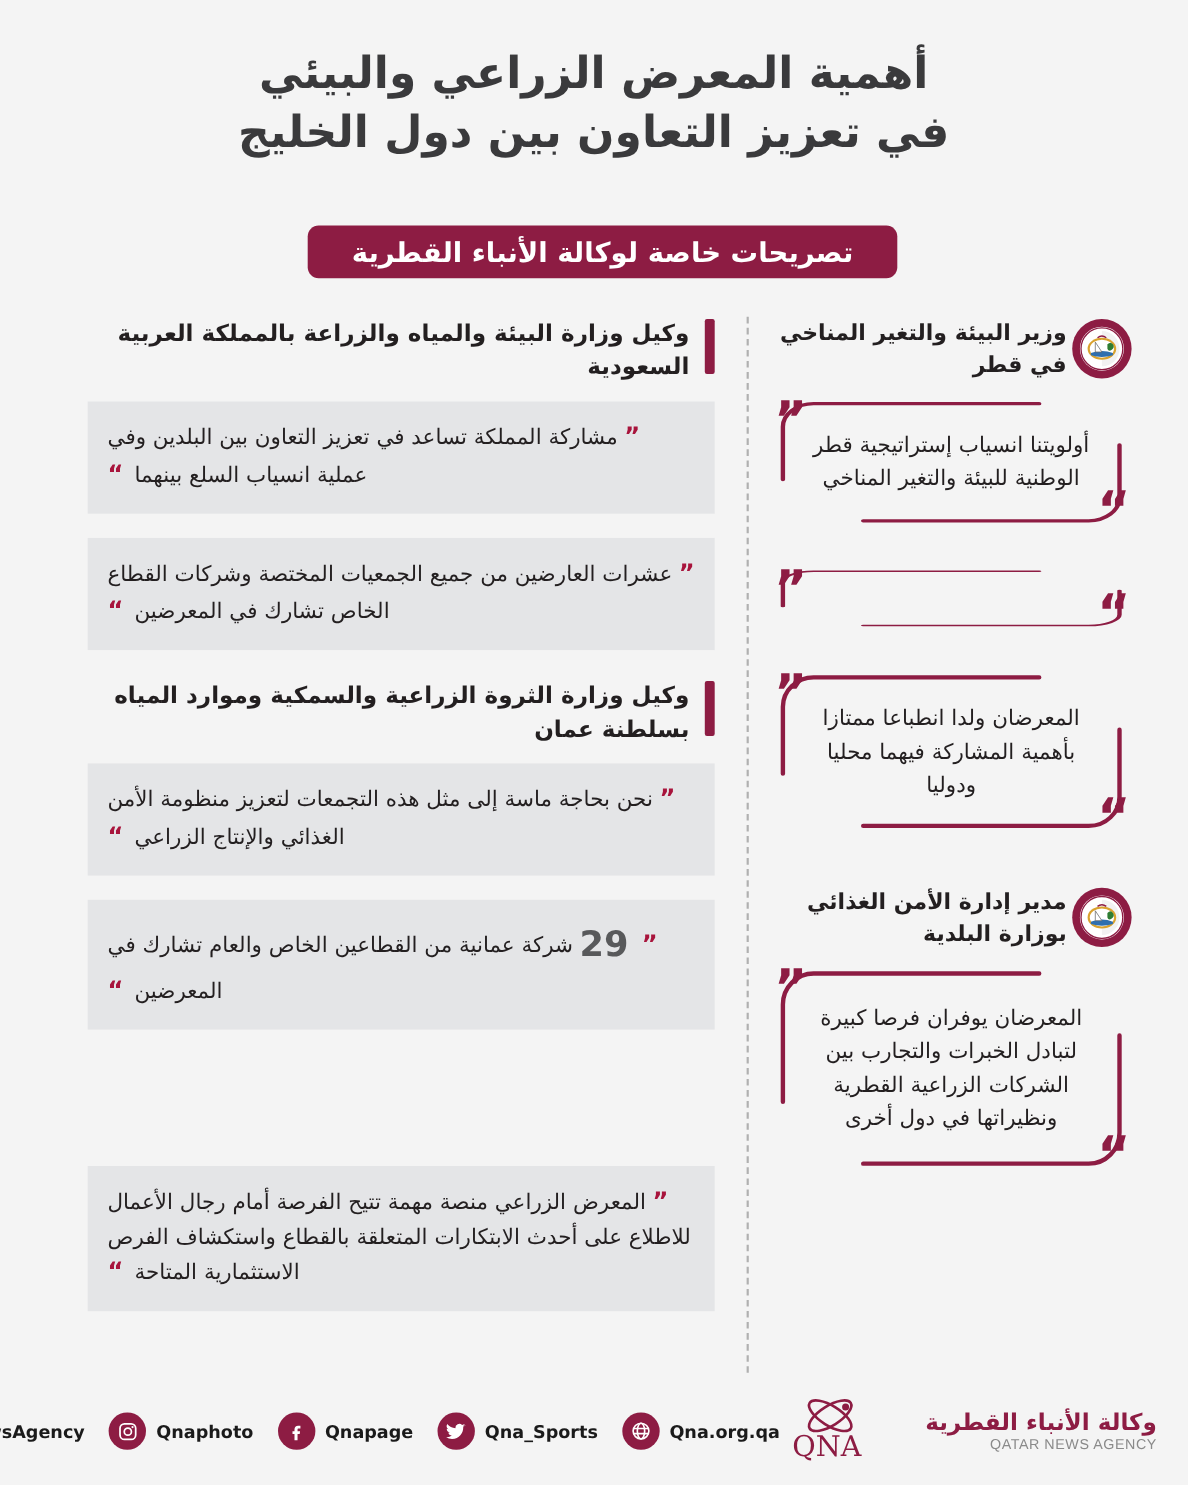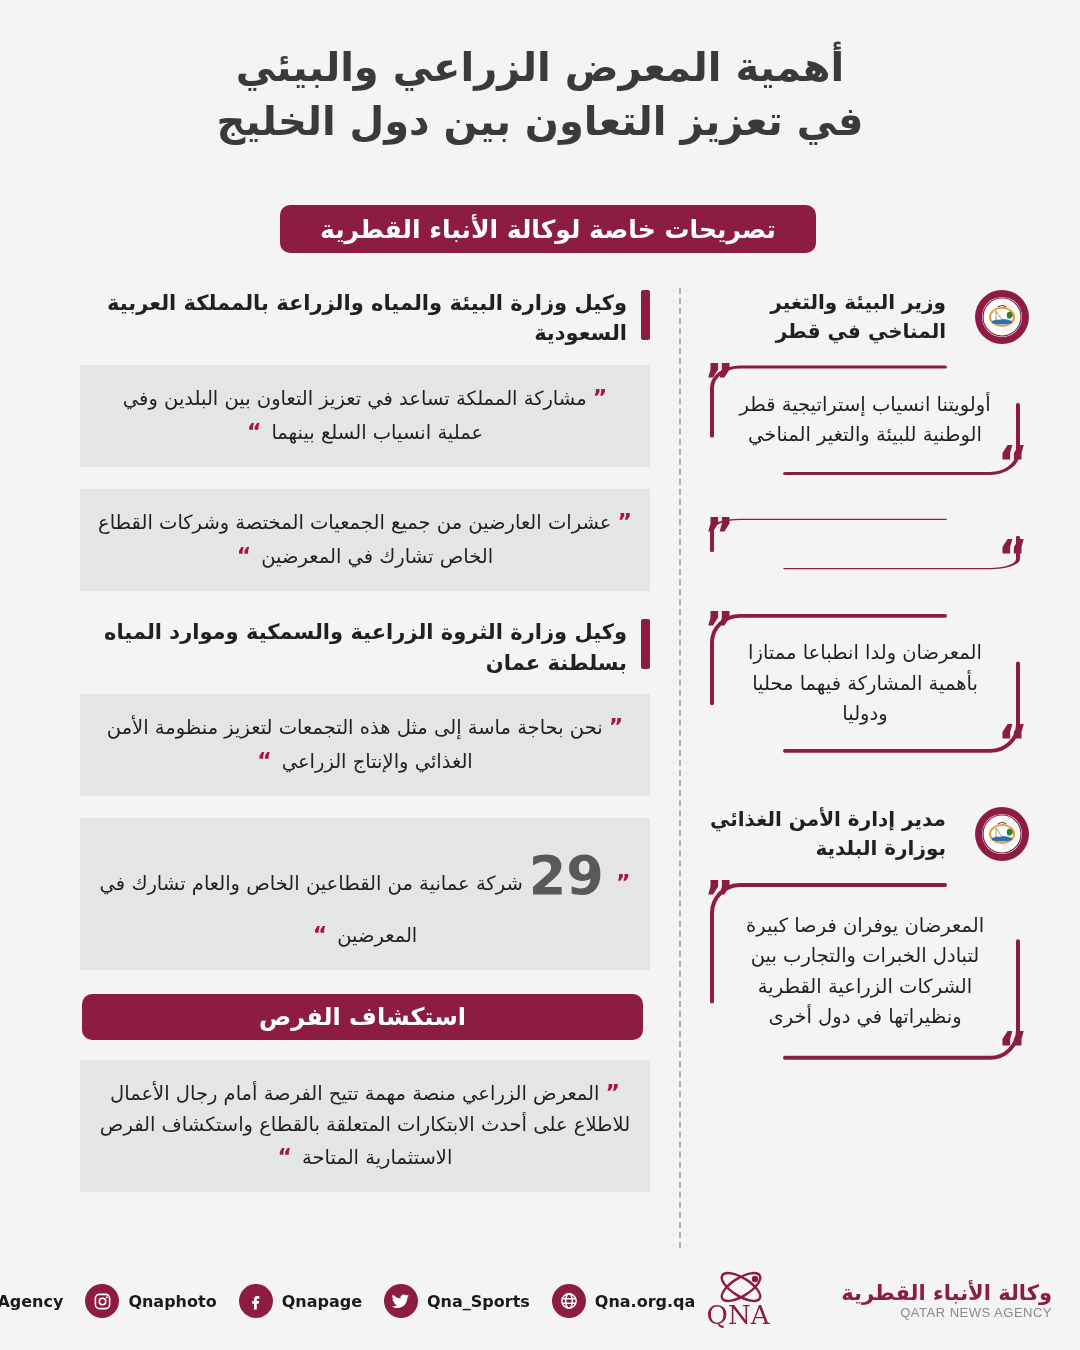--- a/index.html
+++ b/index.html
@@ -62,35 +62,35 @@
     font-size: 21px; font-weight: 700; line-height: 1.45;
     text-align: right;
   }
   .lh-single .lh-bar { height: 30px; }
 
   
   .qbox {
     background: #e4e5e7;
     padding: 16px 18px 18px 18px;
     margin-bottom: 22px;
-    direction: rtl; text-align: center;
+    direction: rtl; text-align: left;
     color: #231f20; font-size: 19.5px; line-height: 1.55;
   }
   .qm { color: #a8143c; font-weight: 700; font-size: 22px; }
   .qm-open  { margin-left: 6px; }
   .qm-close { margin-right: 10px; }
   .bignum {
-    color: #58595b; font-size: 54px; font-weight: 700;
+    color: #58595b; font-size: 32px; font-weight: 700;
     vertical-align: -4px; padding: 0 6px;
   }
 
   
   .rh {
     display: flex; flex-direction: row; align-items: center;
-    justify-content: flex-start; gap: 28px;
+    justify-content: flex-start; gap: 4px;
     direction: rtl; margin-bottom: 18px;
   }
   .rh-text {
     flex: 1 1 auto; color: #231f20;
     font-size: 20px; font-weight: 700; line-height: 1.45;
     text-align: right;
   }
   .emblem { flex: 0 0 auto; width: 56px; height: 56px; }
 
   
@@ -132,21 +132,21 @@
   .social-icon {
     width: 34px; height: 34px; border-radius: 50%;
     background: #8d1c43; display: flex; align-items: center; justify-content: center;
     flex: 0 0 auto;
   }
   .social-label {
     color: #1a1a1a; font-size: 16px; font-weight: 700;
     white-space: nowrap; font-family: "DejaVu Sans", sans-serif;
   }
   .qna-logo {
-    display: flex; flex-direction: row; align-items: center; gap: 24px;
+    display: flex; flex-direction: row; align-items: center; gap: 10px;
     padding-right: 28px; flex: 0 0 auto;
   }
   .qna-words { text-align: right; direction: rtl; margin-left: 36px; }
   .qna-ar { color: #8d1c43; font-size: 21px; font-weight: 700; line-height: 1.1; }
   .qna-en {
     color: #8a8a8a; font-size: 13px; letter-spacing: .5px;
     font-family: Liberation Sans, sans-serif; direction: ltr;
   }
   .qna-mark { width: 86px; height: 62px; flex: 0 0 auto; }
 </style>
@@ -275,23 +275,20 @@
 
     <div class="qbox">
       <span class="qm qm-open">”</span><span>نحن بحاجة ماسة إلى مثل هذه التجمعات لتعزيز منظومة الأمن الغذائي والإنتاج الزراعي</span><span class="qm qm-close">“</span>
     </div>
 
     <div class="qbox">
       <span class="qm qm-open">”</span><span class="bignum">29</span><span>شركة عمانية من القطاعين الخاص والعام تشارك في المعرضين</span><span class="qm qm-close">“</span>
     </div>
   </div>
 
-  <div class="banner banner-opportunities">
-    <span>استكشاف الفرص</span>
-  </div>
 
   <div style="position:absolute; top:1060px; right:430px; width:570px;">
     <div class="qbox">
       <span class="qm qm-open">”</span><span>المعرض الزراعي منصة مهمة تتيح الفرصة أمام رجال الأعمال للاطلاع على أحدث الابتكارات المتعلقة بالقطاع واستكشاف الفرص الاستثمارية المتاحة</span><span class="qm qm-close">“</span>
     </div>
   </div>
 
   <div class="footer">
 
     <div class="qna-logo">

